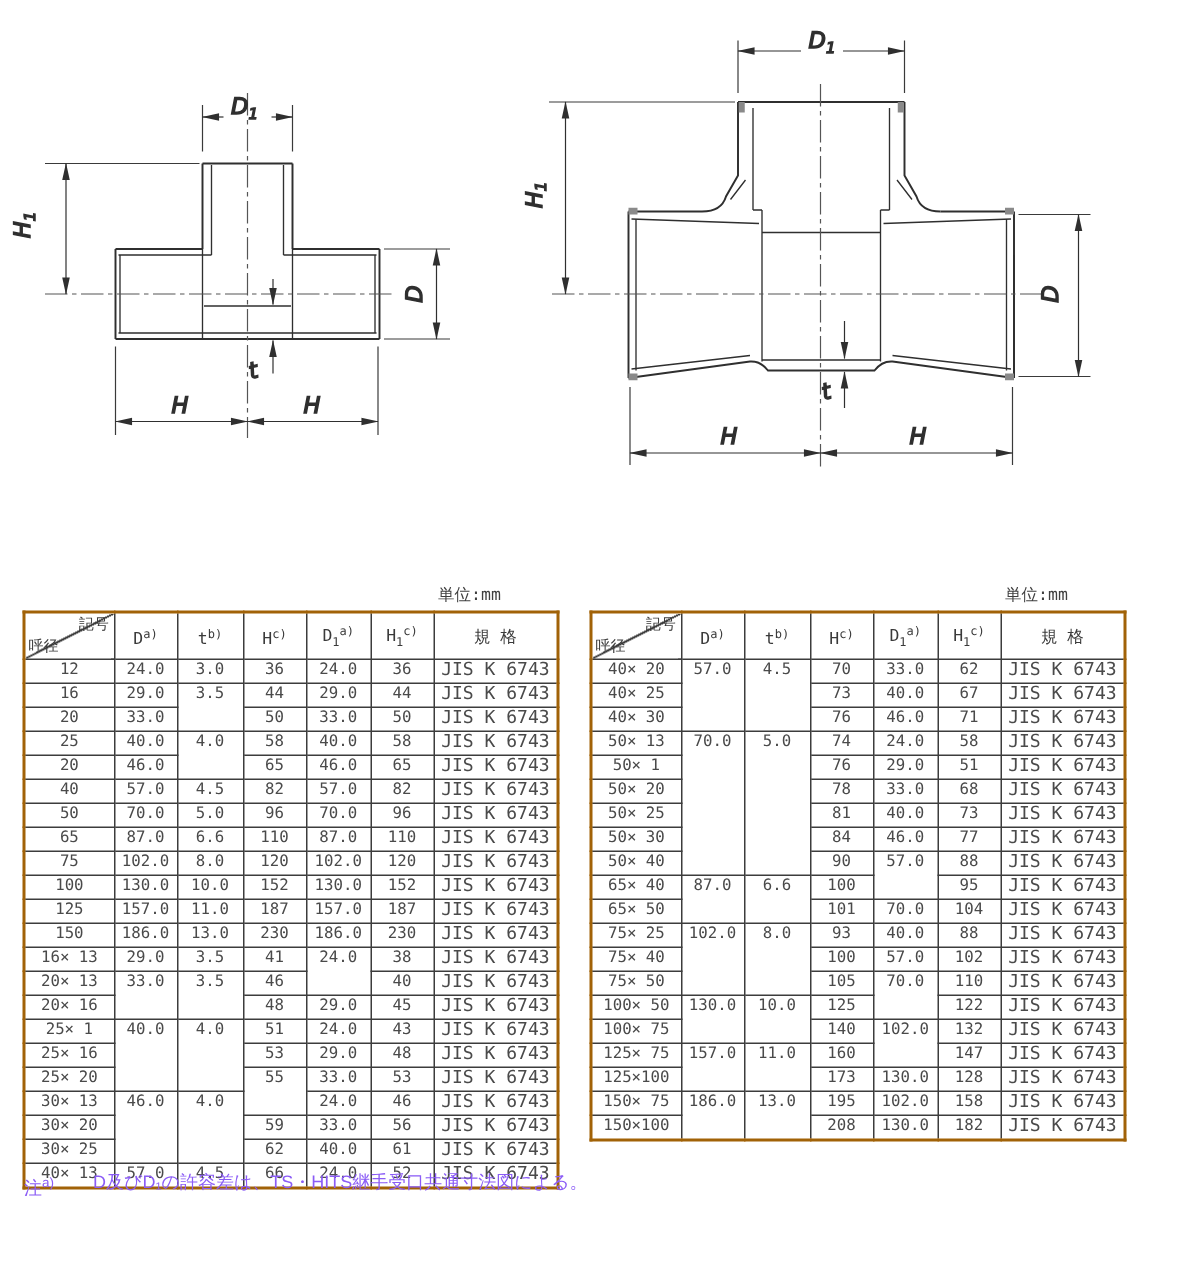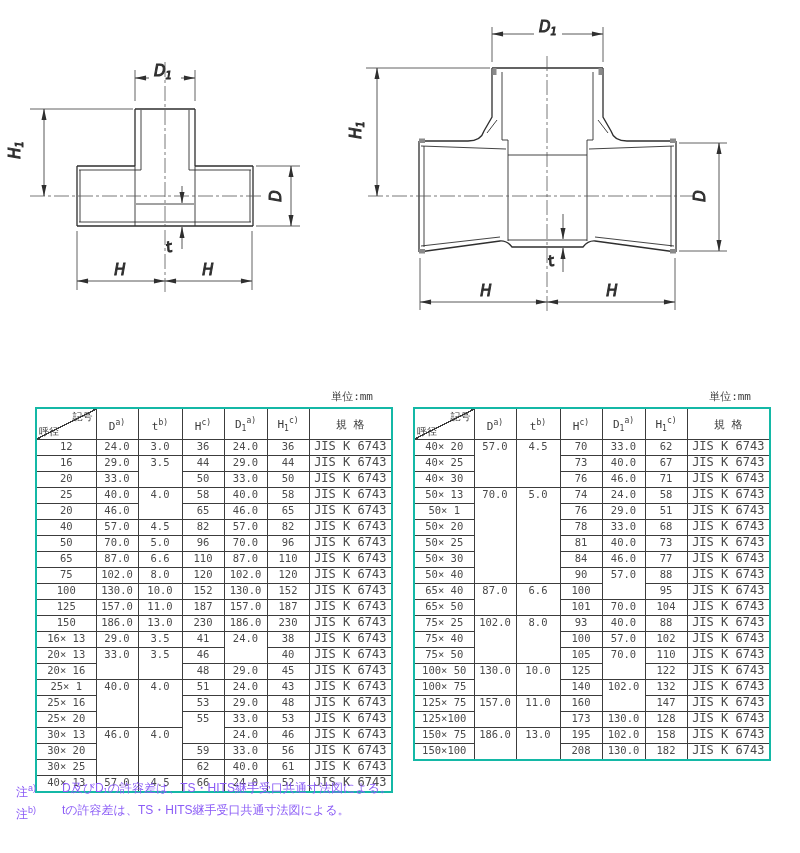--- a/index.html
+++ b/index.html
@@ -1,26 +1,26 @@
 <!DOCTYPE html>
 <html><head>
 <meta charset="utf-8">
 <style>
   html,body{margin:0;padding:0;background:#fff;}
   .page{position:relative;width:800px;height:853px;background:#fff;overflow:hidden;
         font-family:"Liberation Sans",sans-serif;color:#3f3f3f;}
   svg text{font-family:"DejaVu Sans","Liberation Sans",sans-serif;}
   .dlab{font-style:italic;font-size:15px;fill:#2f2f2f;}
   .dlab .sub{font-size:10px;}
-  .unit-label{position:absolute;width:120px;text-align:right;
+  .unit-label{position:absolute;width:120px;text-align:center;
       font:11px/13px "DejaVu Sans Mono","Liberation Mono",monospace;color:#3f3f3f;}
   .tbl-wrap{position:absolute;}
   table.dim-table{border-collapse:collapse;table-layout:fixed;
       font:10.5px/13px "DejaVu Sans Mono","Liberation Mono",monospace;color:#4a4a4a;
-      border:2px solid #14b8a6;margin-left:20px;}
+      border:2px solid #a16207;}
   table.dim-table th,table.dim-table td{border:1px solid #3c3c3c;padding:0;margin:0;
       text-align:center;font-weight:normal;overflow:hidden;}
   table.dim-table td{height:15px;vertical-align:top;white-space:pre;}
   table.dim-table th{height:30px;vertical-align:middle;font-size:11px;color:#3a3a3a;}
   table.dim-table th sup,table.dim-table th sub{font-size:8px;}
   td.c-size{text-align:right;padding-right:5px;}
   td.c-std{font-size:12px;letter-spacing:0;}
   th.corner{position:relative;
       background:linear-gradient(to bottom right,transparent 0,transparent calc(50% - 0.7px),#3c3c3c calc(50% - 0.7px),#3c3c3c calc(50% + 0.7px),transparent calc(50% + 0.7px));}
   th.corner .c-top{position:absolute;top:1px;right:3px;font-size:10px;}
@@ -541,19 +541,15 @@
           </tr>
         </tbody>
       </table>
     </div>
 
   <div class="notes">
     <div class="note-row">
       <span class="note-marker"><span>注</span><sup>a)</sup></span>
       <span class="note-text">D及びD₁の許容差は、TS・HITS継手受口共通寸法図による。</span>
     </div>
-    <div class="note-row">
-      <span class="note-marker"><span>注</span><sup>b)</sup></span>
-      <span class="note-text">tの許容差は、TS・HITS継手受口共通寸法図による。</span>
-    </div>
   </div>
 
 </div>
 
 </body></html>

